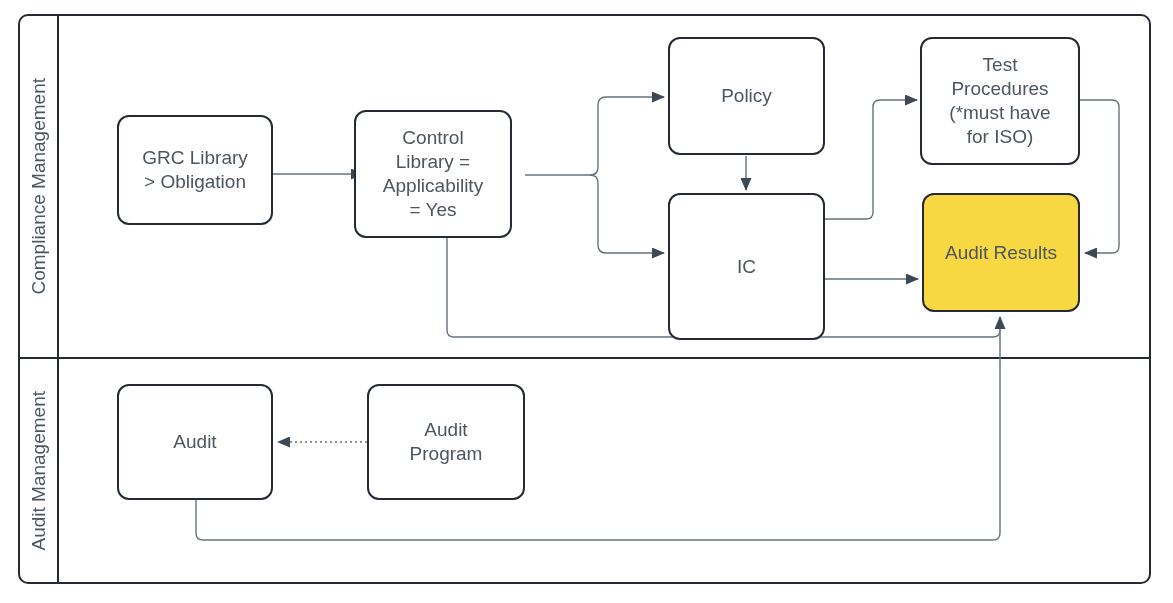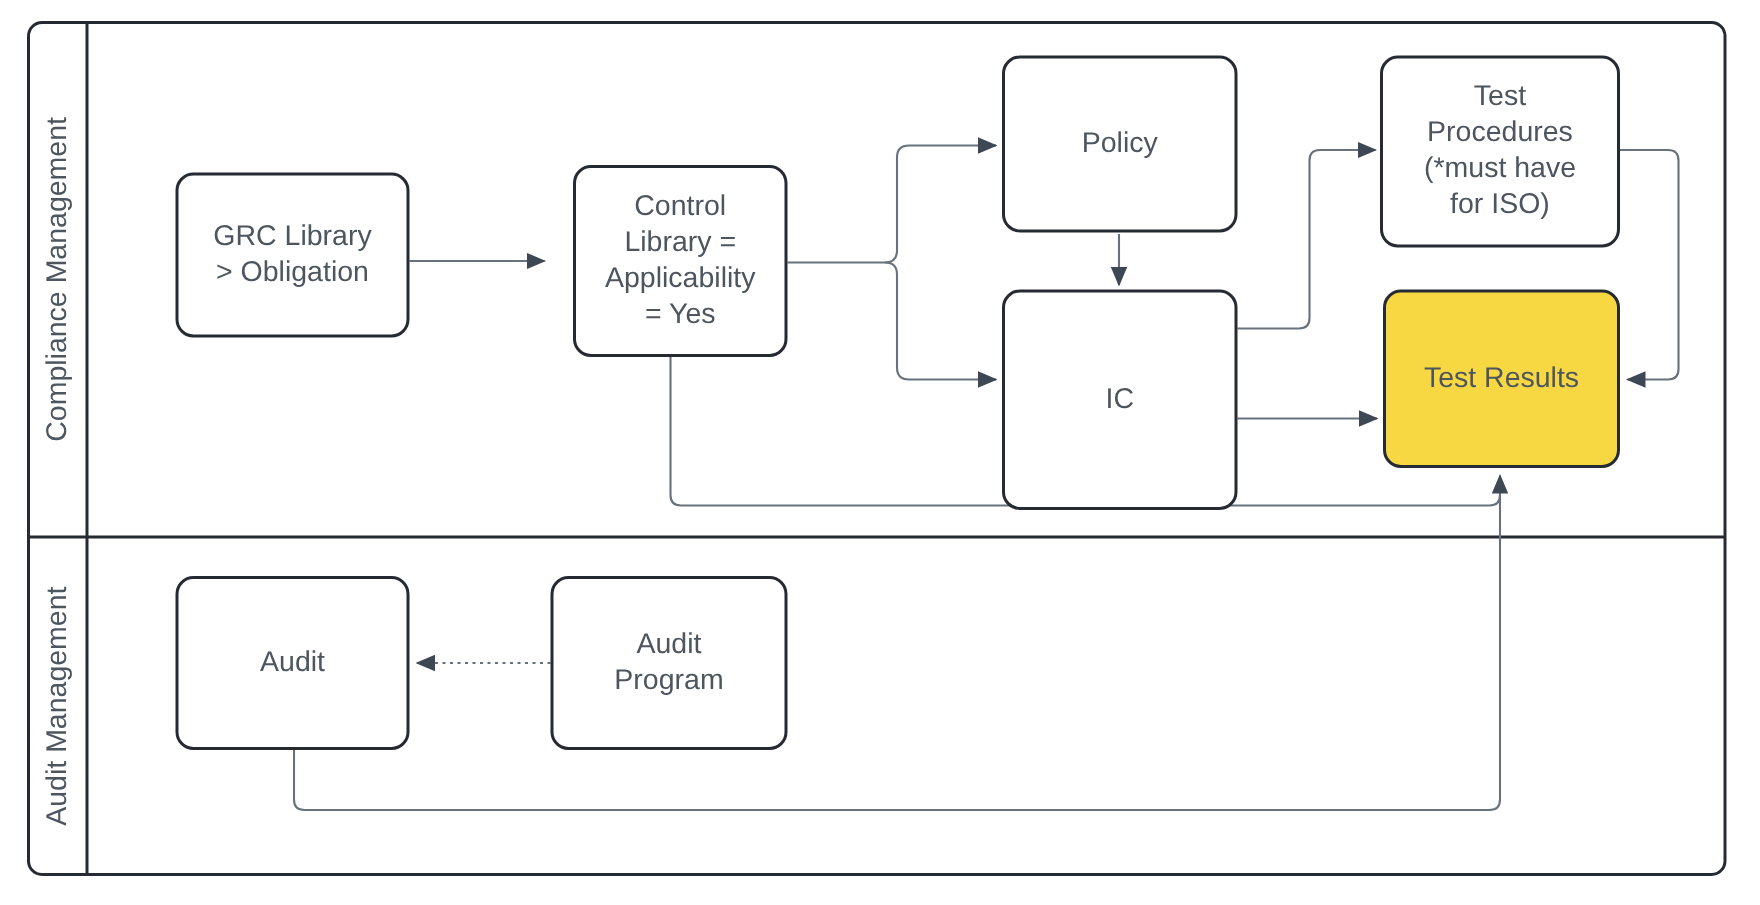--- a/index.html
+++ b/index.html
@@ -68,21 +68,21 @@
   </div>
   <div class="lane-label" style="top:358px;height:225px">
     <span>Audit Management</span>
   </div>
 
   <div class="node" style="left:117px;top:115px;width:156px;height:110px">
     <span>GRC Library
 &gt; Obligation</span>
   </div>
 
-  <div class="node" style="left:382px;top:110px;width:143px;height:128px">
+  <div class="node" style="left:354px;top:110px;width:158px;height:128px">
     <span>Control
 Library =
 Applicability
 = Yes</span>
   </div>
 
   <div class="node" style="left:668px;top:37px;width:157px;height:118px">
     <span>Policy</span>
   </div>
 
@@ -91,21 +91,21 @@
   </div>
 
   <div class="node" style="left:920px;top:37px;width:160px;height:128px">
     <span>Test
 Procedures
 (*must have
 for ISO)</span>
   </div>
 
   <div class="node highlight" style="left:922px;top:193px;width:158px;height:119px">
-    <span>Test Results</span>
+    <span>Audit Results</span>
   </div>
 
   <div class="node" style="left:117px;top:384px;width:156px;height:116px">
     <span>Audit</span>
   </div>
 
   <div class="node" style="left:367px;top:384px;width:158px;height:116px">
     <span>Audit
 Program</span>
   </div>

